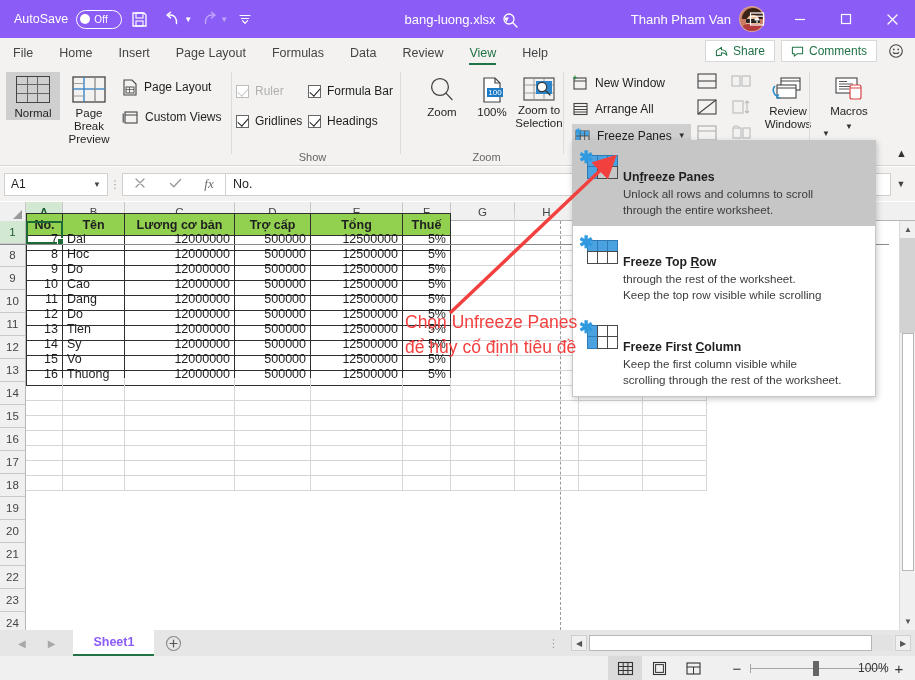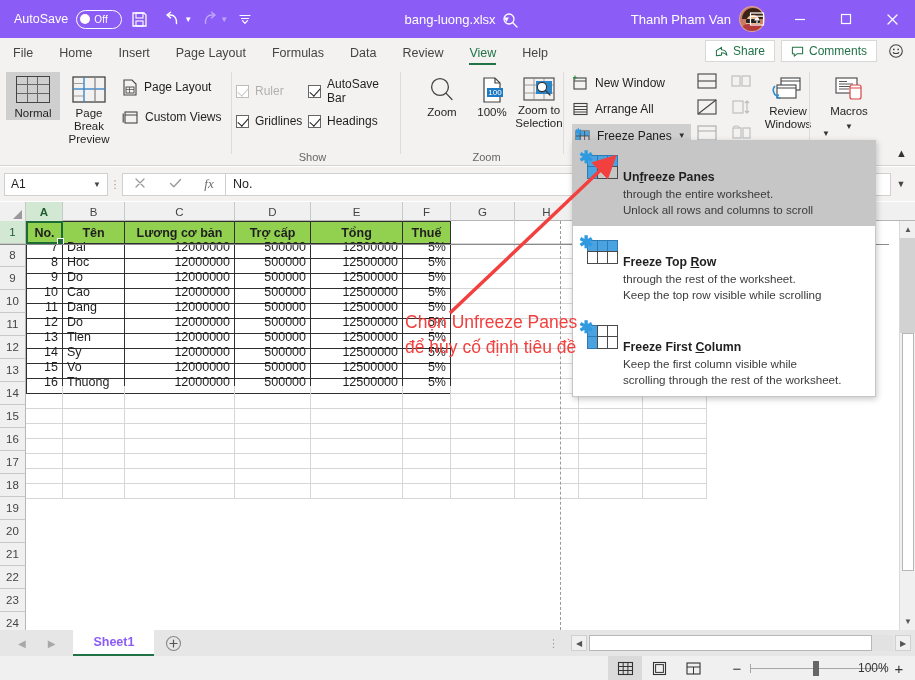--- a/index.html
+++ b/index.html
@@ -94,21 +94,21 @@
   .gridwrap{ position:absolute; left:0; top:202px; width:915px; height:428px; background:#fff; overflow:hidden;}
   .colhead{ position:absolute; left:0; top:0; height:19px; width:915px; background:#f0f0f0; border-bottom:1px solid #b6b6b6; display:flex;}
   .corner{ width:26px; height:19px; background:#f0f0f0; border-right:1px solid #c8c8c8; position:relative; flex:none;}
   .corner:after{content:'';position:absolute;right:3px;bottom:2px;border-style:solid;border-width:0 0 9px 9px;border-color:transparent transparent #9a9a9a transparent;}
   .ch{ height:19px; border-right:1px solid #c8c8c8; display:flex; align-items:center; justify-content:center; font-size:11.5px; color:#444; flex:none;}
   .ch.sel{ background:#d3e8d3; color:#1c5c2e; font-weight:bold;}
   .rowheads{ position:absolute; left:0; top:19px; width:26px;}
   .rh{ height:23px; background:#f0f0f0; border-bottom:1px solid #c8c8c8; border-right:1px solid #b6b6b6; display:flex;align-items:center;justify-content:center; font-size:11.5px; color:#444;}
   .rh.sel{ background:#d3e8d3; color:#1c5c2e; }
   .cells{ position:absolute; left:26px; top:19px; }
-  .crow{ display:flex; height:15px;}
+  .crow{ display:flex; height:15px;align-items:flex-end;}
   .cell{ height:23px; border-right:1px solid #d6d6d6; border-bottom:1px solid #d6d6d6; display:flex; align-items:center; padding:0 4px; font-size:12.5px; flex:none; overflow:hidden; white-space:nowrap;}
   .cell.num{ justify-content:flex-end;}
   .cell.hdr{ background:#92d050; font-weight:bold; border-right:1px solid #2f2f2f; border-bottom:1px solid #2f2f2f; border-top:1px solid #2f2f2f; justify-content:center; }
   .cell.dat{ border-right:1px solid #2f2f2f; border-bottom:1px solid #2f2f2f; }
   .cell.dat.first{ border-left:1px solid #2f2f2f;}
   .cell.hdr.first{ border-left:1px solid #2f2f2f;}
   .activecell{ position:absolute; left:26px; top:19px; width:37px; height:23px; border:2px solid #1c6b36; pointer-events:none;}
   .activecell:after{ content:''; position:absolute; right:-3px; bottom:-3px; width:5px;height:5px;background:#1c6b36; border:1px solid #fff;}
   .freezeline-h{ position:absolute; left:0; top:42px; width:889px; height:1px; background:#8a8a8a;}
   .splitline-v{ position:absolute; left:560px; top:19px; width:0; height:409px; border-left:1px dashed #9a9a9a;}
@@ -339,21 +339,21 @@
       <div class="smallrow" style="position:absolute; left:12px; top:14px;">
         <span class="cbx on dis"></span>
         <span class="dislbl">Ruler</span>
       </div>
       <div class="smallrow" style="position:absolute; left:12px; top:44px;">
         <span class="cbx on"></span>
         <span>Gridlines</span>
       </div>
       <div class="smallrow" style="position:absolute; left:84px; top:14px;">
         <span class="cbx on"></span>
-        <span>AutoSave Bar</span>
+        <span>Formula Bar</span>
       </div>
       <div class="smallrow" style="position:absolute; left:84px; top:44px;">
         <span class="cbx on"></span>
         <span>Headings</span>
       </div>
       <div class="glabel">Show</div>
       <div class="gsep" style="right:0;"></div>
     </div>
 
     <div class="rgroup" style="left:409px; width:155px;">
@@ -872,22 +872,22 @@
             <div class="b"></div>
             <div class="b"></div>
           <div class="b"></div>
             <div></div>
             <div></div>
         </div>
         <span class="snow">✱</span>
       </div>
       <div class="mtexts">
         <div class="mtitle"><span>Un</span><u>f</u><span>reeze Panes</span></div>
+        <div class="mdesc">Unlock all rows and columns to scroll</div>
         <div class="mdesc">through the entire worksheet.</div>
-        <div class="mdesc">Unlock all rows and columns to scroll</div>
       </div>
     </div>
     <div class="mitem">
       <div class="fzicon">
         <div class="fzgrid">
           <div class="b"></div>
             <div class="b"></div>
             <div class="b"></div>
           <div></div>
             <div></div>

